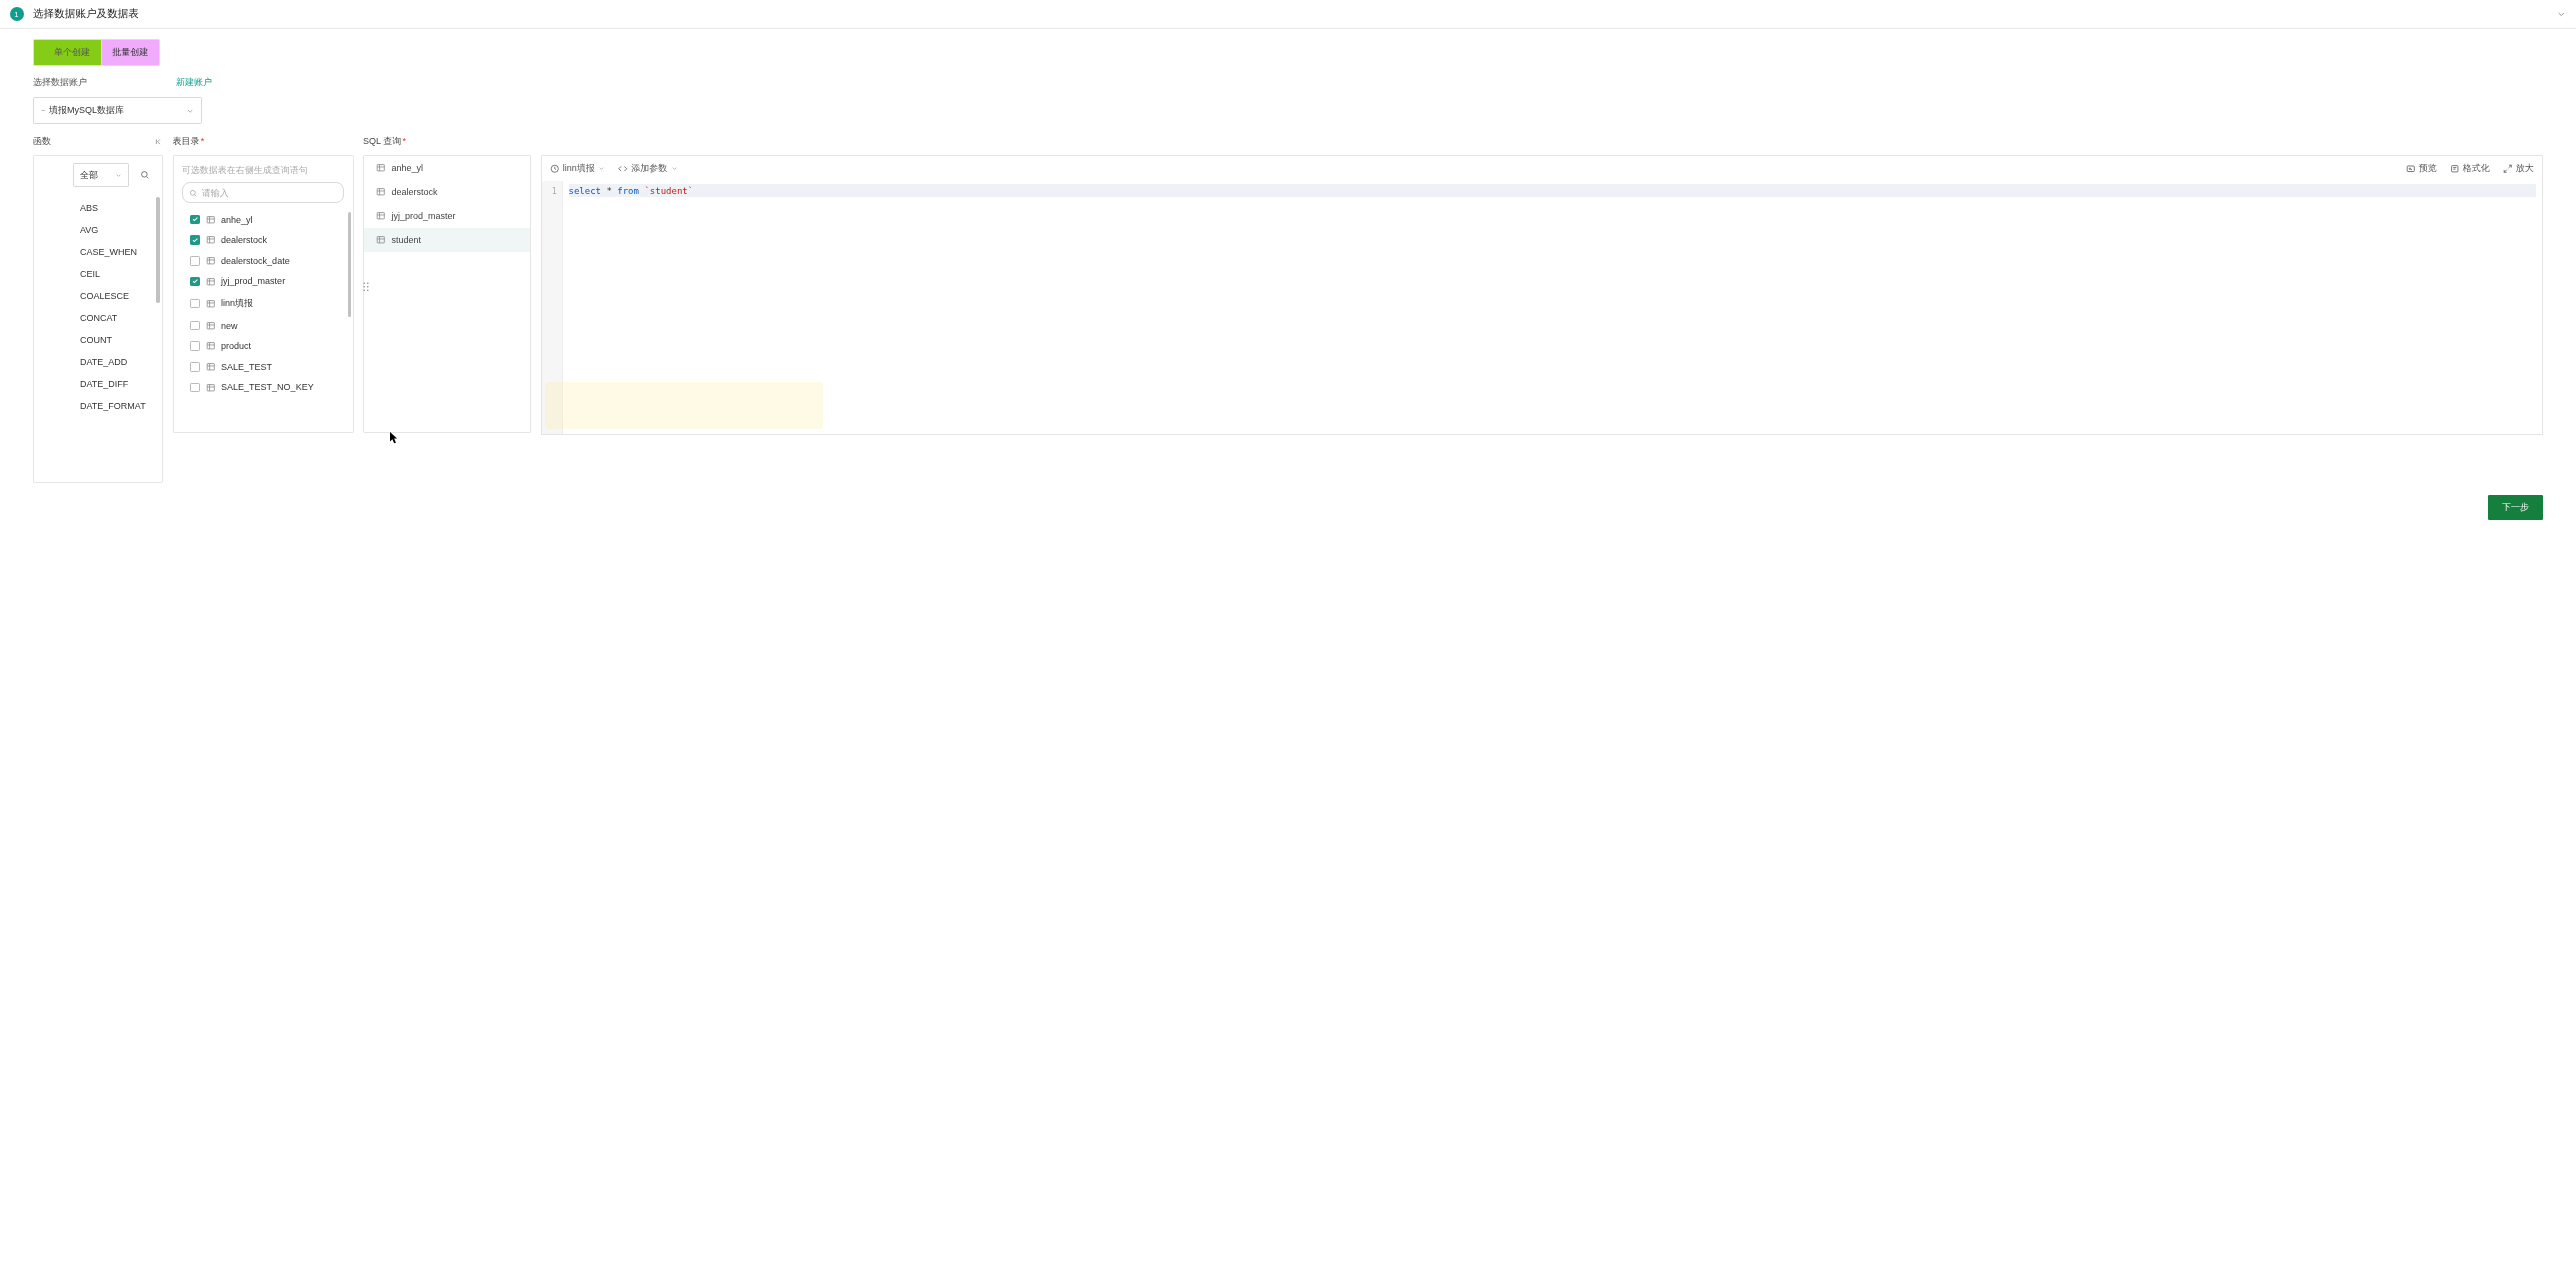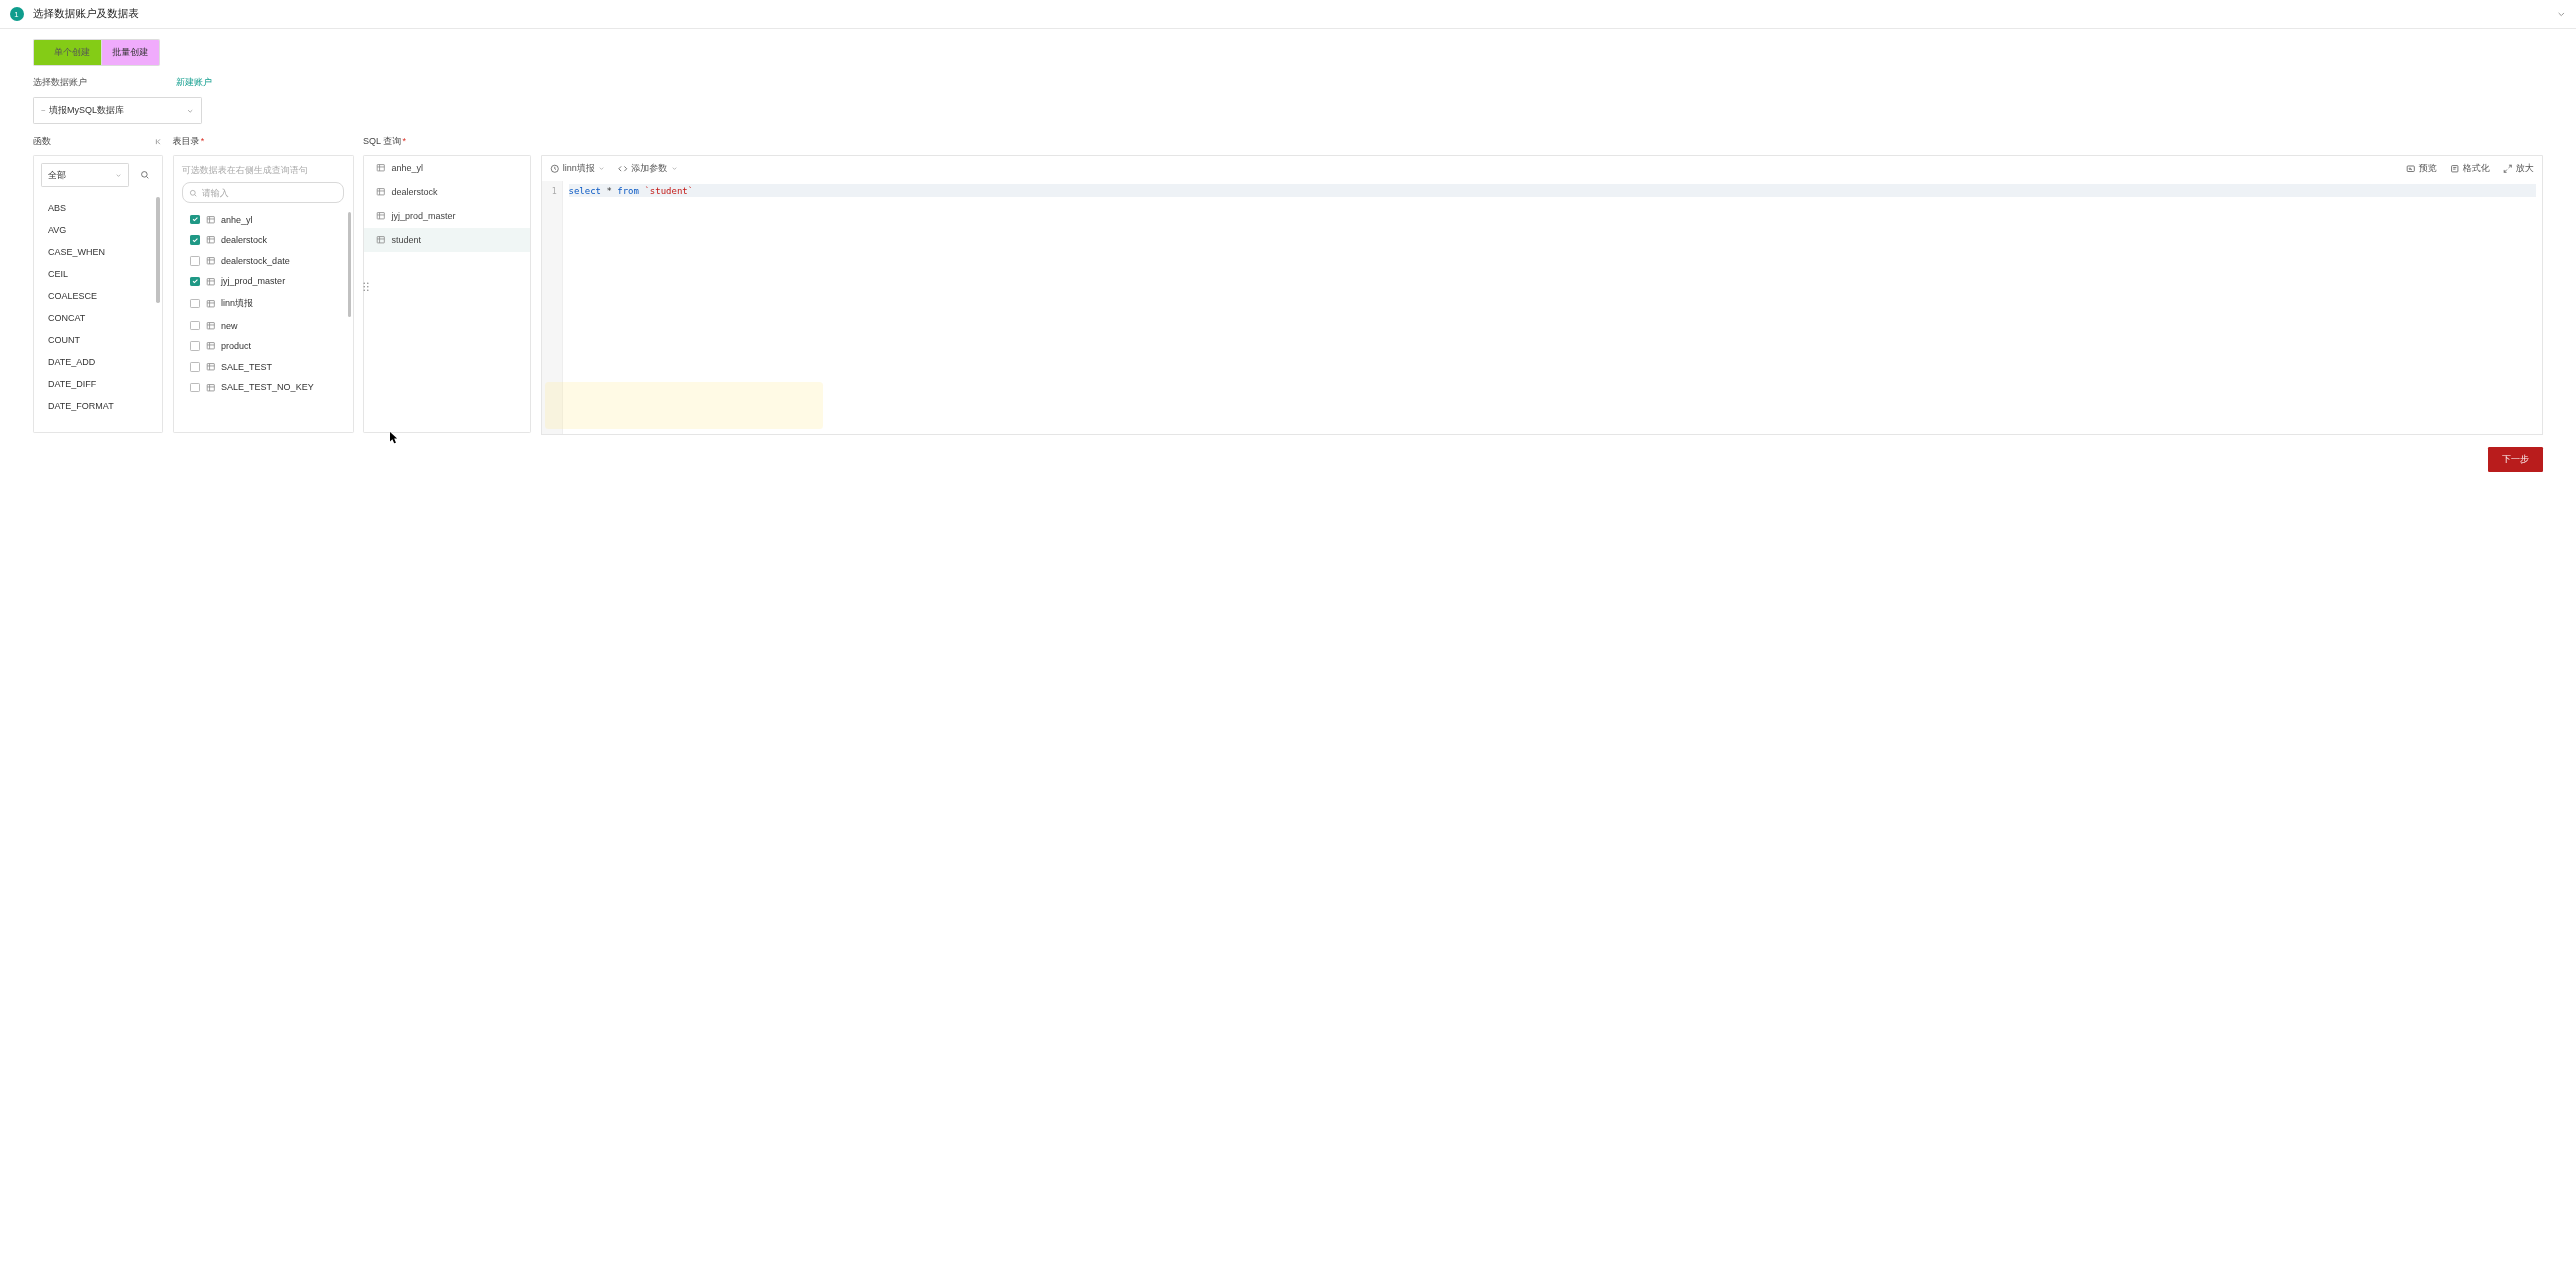--- a/index.html
+++ b/index.html
@@ -23,21 +23,21 @@
 .new-account-link { color: #0f9d8d; font-size: 9px; cursor: pointer; }
 .account-select { width: 169px; border: 0.6px solid #d9d9d9; border-radius: 1.2px; padding: 6px 7px; display: flex; align-items: center; justify-content: space-between; cursor: pointer; font-size: 9px; color: #333; }
 .account-select .db-icon { color: #888; margin-right: 3.5px; font-size: 7.7px; }
 
 .work-row { display: flex; gap: 9.5px; margin-top: 10.6px; position: relative; }
 
 .panel-header { display: flex; align-items: center; justify-content: space-between; font-size: 9px; color: #444; margin-bottom: 6px; height: 14px; }
 .required::after { content: "*"; color: #d93025; margin-left: 1.2px; }
 
 .functions-panel { width: 130px; display: flex; flex-direction: column; }
-.functions-box { border: 0.6px solid #e5e5e5; border-radius: 1.2px; display: flex; flex-direction: column; height: 278px; }
+.functions-box { border: 0.6px solid #e5e5e5; border-radius: 1.2px; display: flex; flex-direction: column; height: 328px; padding-left: 32px; }
 .fn-top { display: flex; align-items: center; gap: 4.7px; padding: 7px; }
 .fn-select { flex: 1; border: 0.6px solid #d9d9d9; border-radius: 1.2px; padding: 4.7px 6px; display: flex; align-items: center; justify-content: space-between; font-size: 9px; cursor: pointer; }
 .fn-search-btn { width: 21px; height: 21px; display: flex; align-items: center; justify-content: center; color: #555; cursor: pointer; }
 .fn-list { flex: 1; overflow-y: auto; padding: 2.4px 0; position: relative; }
 .fn-item { padding: 6px 14px; font-size: 9px; color: #333; cursor: pointer; }
 .scrollbar-thumb { position: absolute; right: 2.4px; top: 2.4px; width: 3.5px; height: 106px; background: #c1c1c1; border-radius: 1.8px; }
 
 .tables-panel { width: 181px; display: flex; flex-direction: column; }
 .tables-box { border: 0.6px solid #e5e5e5; border-radius: 1.2px; display: flex; flex-direction: column; height: 278px; position: relative; }
 .tables-hint { color: #aaa; font-size: 9px; padding: 8.3px 8.3px 4.7px 8.3px; }
@@ -69,21 +69,21 @@
 .gutter div { padding: 1.2px 4.7px; }
 .code { flex: 1; padding: 3.5px 6px; font-family: Menlo, Consolas, monospace; font-size: 9px; position: relative; }
 .code-line { padding: 1.2px 0; white-space: pre; }
 .code-line.active { background: #eef2f6; }
 .kw { color: #0a59c4; }
 .op { color: #333; }
 .str { color: #c41a16; }
 .highlight-ghost { position: absolute; top: 201px; left: -18px; width: 278px; height: 47px; background: rgba(255,235,150,0.25); border-radius: 3.5px; }
 
 .footer { display: flex; justify-content: flex-end; padding: 12px 33px; }
-.next-btn { background: #b91c1c; color: #fff; border: none; padding: 6px 14px; font-size: 9px; border-radius: 1.2px; cursor: pointer; }
+.next-btn { background: #15803d; color: #fff; border: none; padding: 6px 14px; font-size: 9px; border-radius: 1.2px; cursor: pointer; }
 
 .cursor-ptr { position: fixed; left: 390px; top: 432px; font-size: 10.6px; color: #000; pointer-events: none; }
 
 svg { display: block; }
 </style>
 </head>
 <body>
 
 <div class="app">
   <div class="header">

